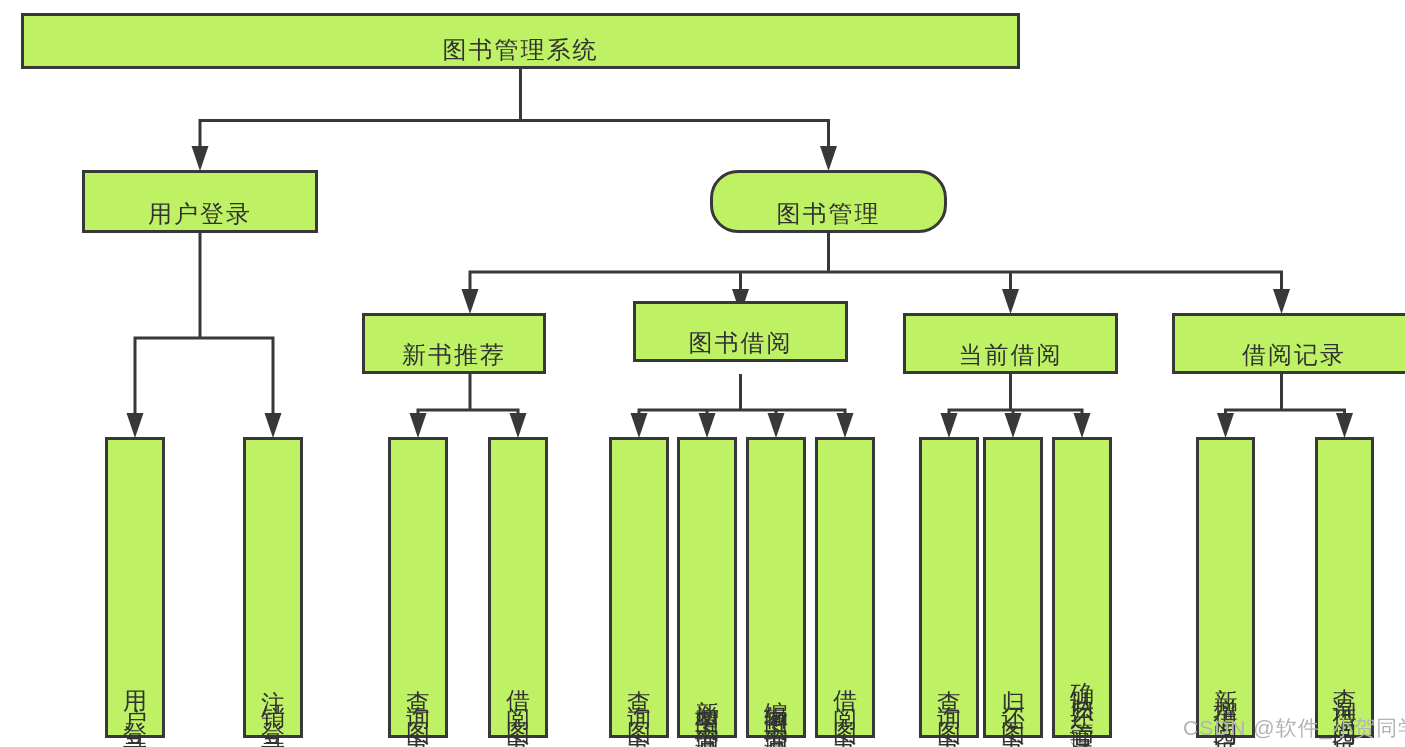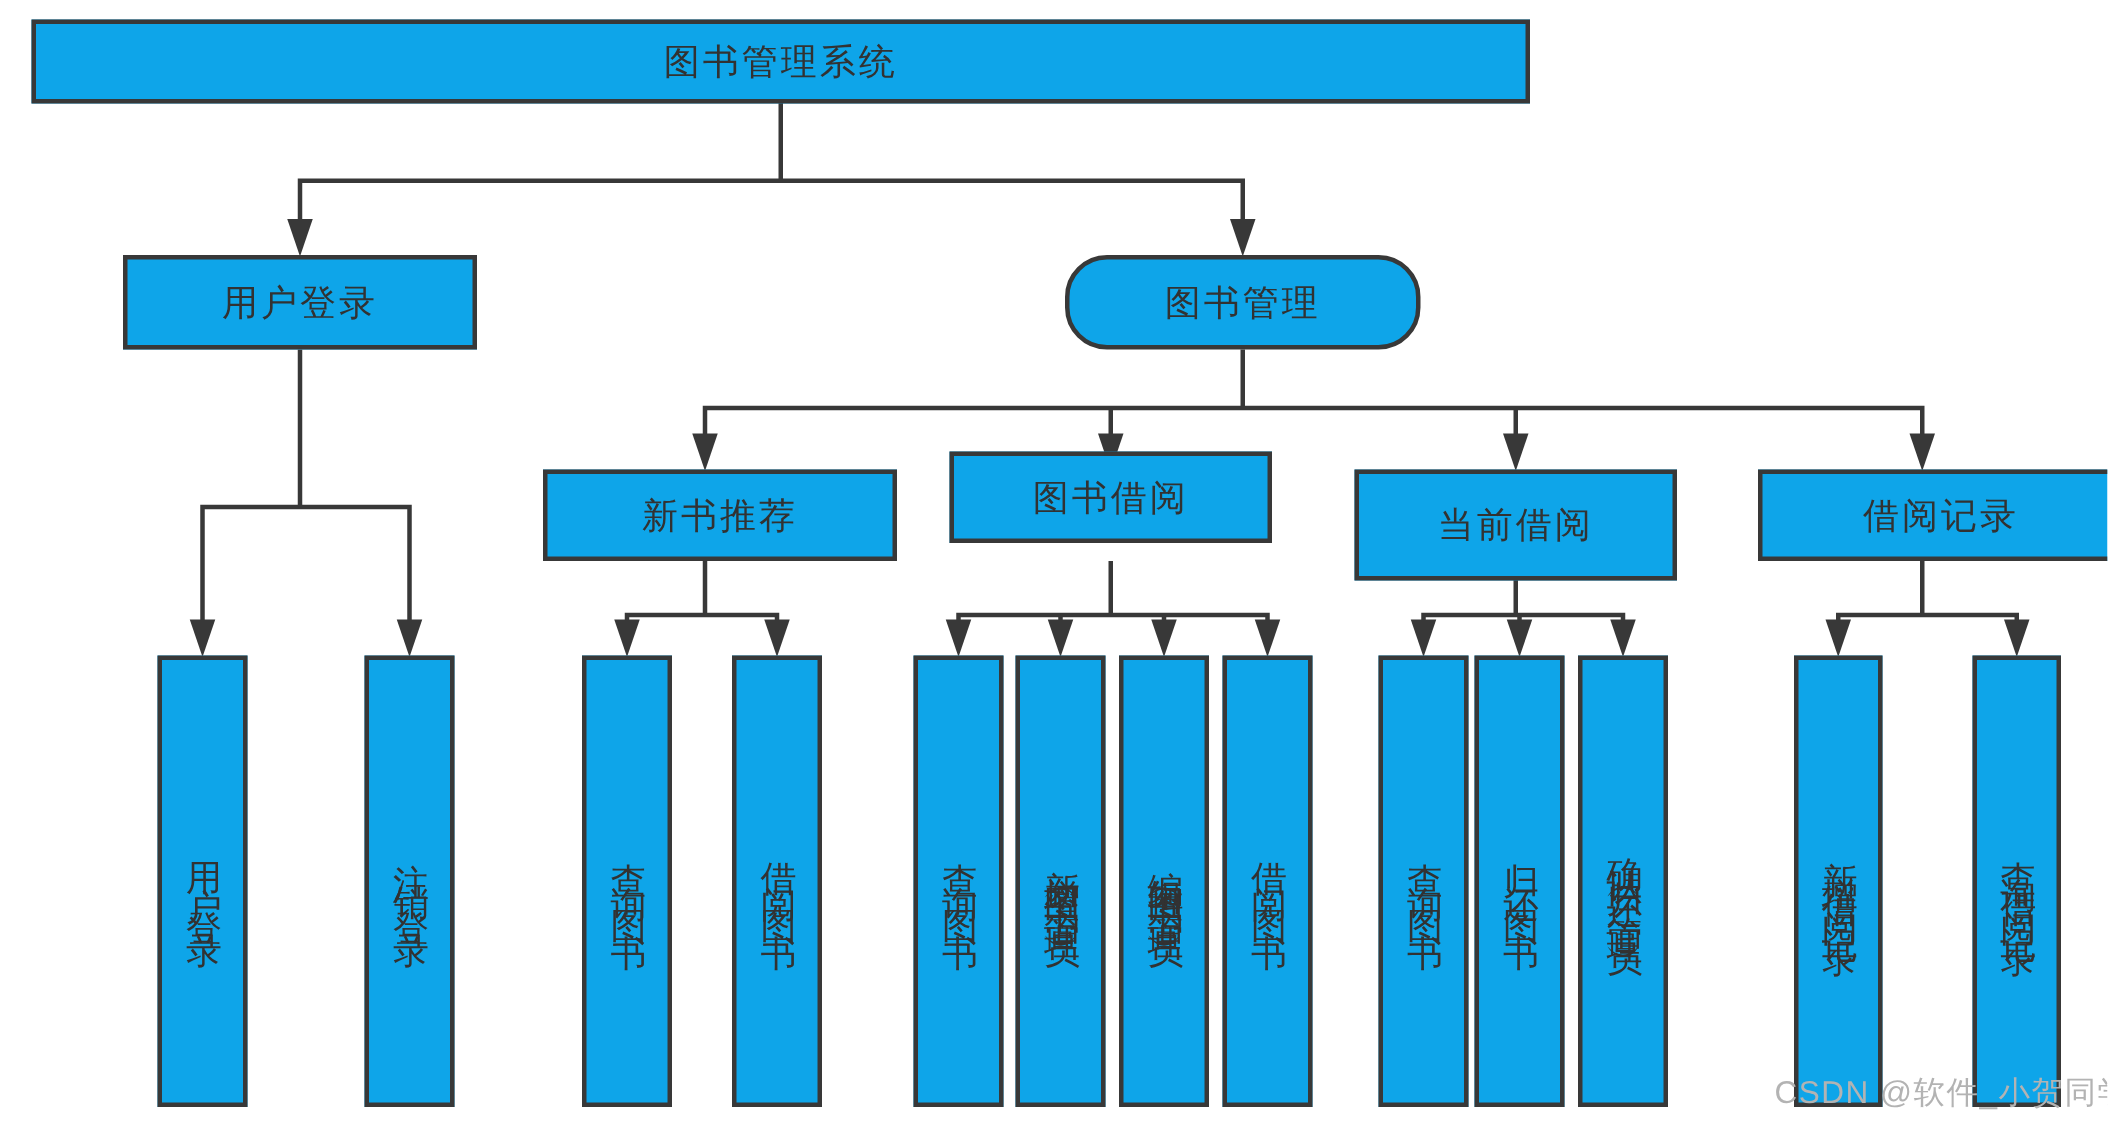--- a/index.html
+++ b/index.html
@@ -10,25 +10,25 @@
     background: var(--bg, #ffffff);
     font-family: "Liberation Sans", "DejaVu Sans", sans-serif;
     color: var(--text, #323232);
     overflow: hidden;
   }
   svg.connectors { position: absolute; left: 0; top: 0; z-index: 1; }
   svg.connectors path.edge { stroke: var(--line, #383838); stroke-width: 3; fill: none; }
   svg.connectors polygon.arrow { fill: var(--line, #383838); }
   .node {
     position: absolute;
-    background: #0ea5e9;
+    background: #bef264;
     border: 3px solid var(--line, #383838);
     box-sizing: border-box;
     display: flex;
-    align-items: center;
+    align-items: flex-end;
     justify-content: center;
     z-index: 2;
   }
   .hlabel { font-size: 24px; letter-spacing: 2px; white-space: nowrap; }
   .vlabel { writing-mode: vertical-rl; font-size: 24px; white-space: nowrap; line-height: 1; }
   .sp4 { letter-spacing: 16px; }
   .sp6 { letter-spacing: 11px; }
   .sp8 { letter-spacing: 8px; }
   .sp9 { letter-spacing: 6px; }
   .watermark {
@@ -101,27 +101,27 @@
     <span class="hlabel">图书管理系统</span>
   </div>
 
   <div class="node" style="left:82px; top:170px; width:236px; height:63px;">
     <span class="hlabel">用户登录</span>
   </div>
   <div class="node" style="left:710px; top:170px; width:237px; height:63px;border-radius:28px;">
     <span class="hlabel">图书管理</span>
   </div>
 
-  <div class="node" style="left:362px; top:313px; width:236px; height:61px;font-family:Liberation Serif, serif;">
+  <div class="node" style="left:362px; top:313px; width:184px; height:61px;font-family:Liberation Serif, serif;">
     <span class="hlabel">新书推荐</span>
   </div>
   <div class="node" style="left:633px; top:301px; width:215px; height:61px;">
     <span class="hlabel">图书借阅</span>
   </div>
-  <div class="node" style="left:903px; top:313px; width:215px; height:74px;">
+  <div class="node" style="left:903px; top:313px; width:215px; height:61px;">
     <span class="hlabel">当前借阅</span>
   </div>
   <div class="node" style="left:1172px; top:313px; width:244px; height:61px;">
     <span class="hlabel">借阅记录</span>
   </div>
 
   <div class="node" style="left:105px; top:437px; width:60px; height:301px;">
     <span class="vlabel sp4">用户登录</span>
   </div>
   <div class="node" style="left:243px; top:437px; width:60px; height:301px;">

